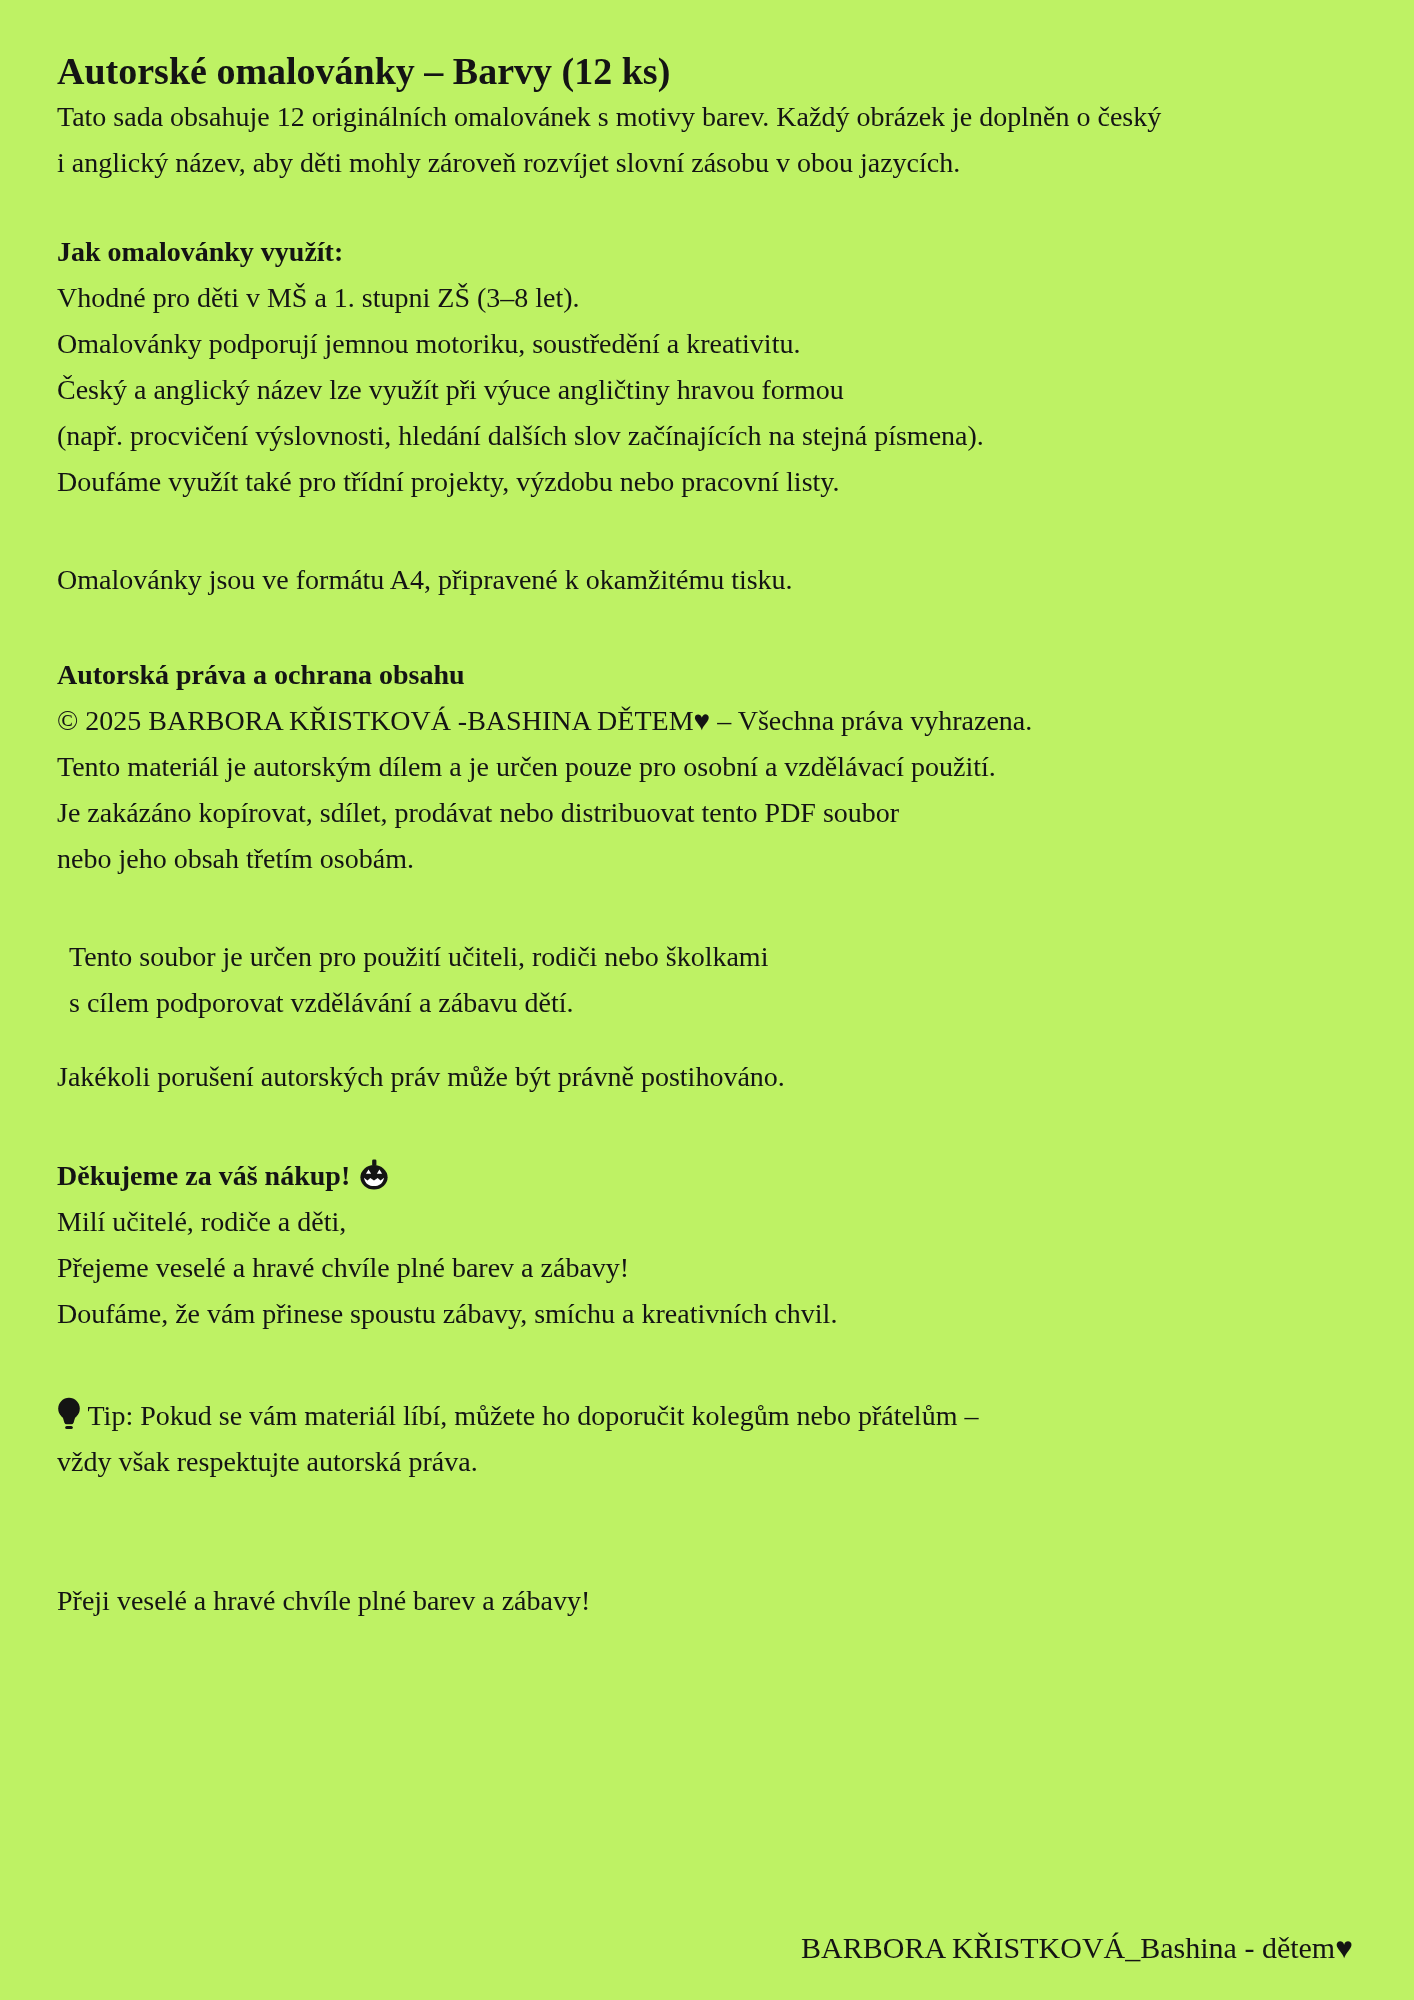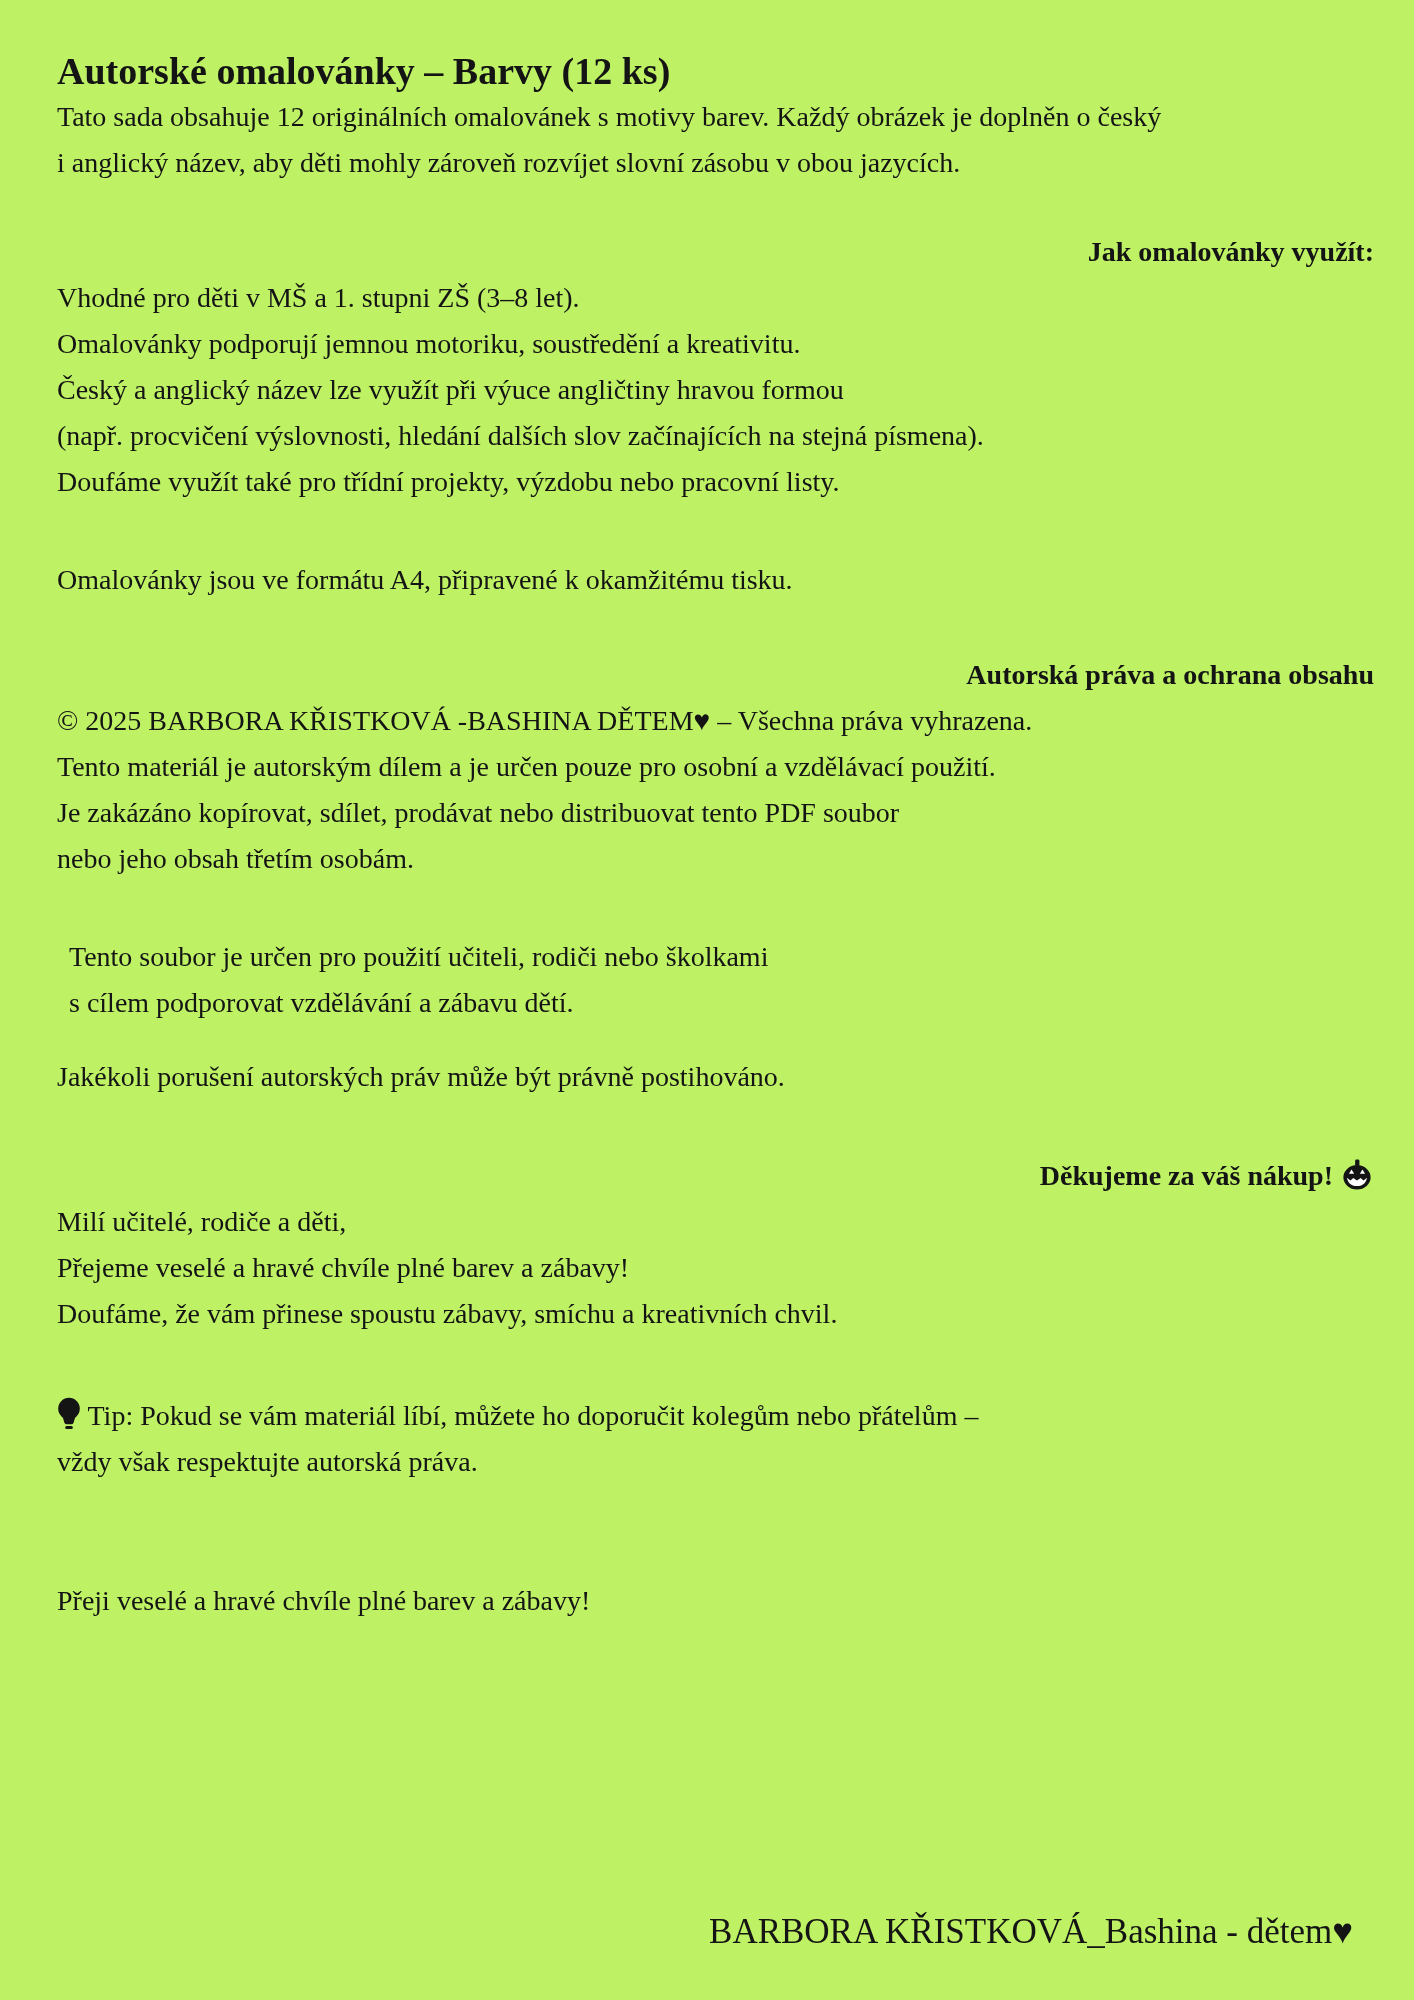--- a/index.html
+++ b/index.html
@@ -26,43 +26,43 @@
     letter-spacing: 0;
     white-space: nowrap;
   }
   .para { margin: 0; }
   .line {
     font-size: 28px;
     line-height: 46px;
     white-space: nowrap;
     letter-spacing: 0;
   }
-  .bold { font-weight: bold; text-align: right; }
+  .bold { font-weight: bold; }
 
   .intro     { }
   .usage     { margin-top: 43px; }
   .format    { margin-top: 52px; }
   .copyright { margin-top: 49px; }
   .purpose   { margin-top: 52px; margin-left: 12px; }
   .warning   { margin-top: 28px; }
   .thanks    { margin-top: 53px; }
   .tip       { margin-top: 56px; }
   .closing   { margin-top: 93px; }
 
   .icon {
     display: inline-block;
     vertical-align: -7px;
   }
   .icon svg { display: block; }
 
   .footer {
     position: absolute;
     right: 61px;
-    bottom: 48px;
-    font-size: 35px;
+    bottom: 32px;
+    font-size: 30px;
     line-height: 40px;
     white-space: nowrap;
     color: #141414;
   }
 </style>
 </head>
 <body>
 
 <div class="page">
 

